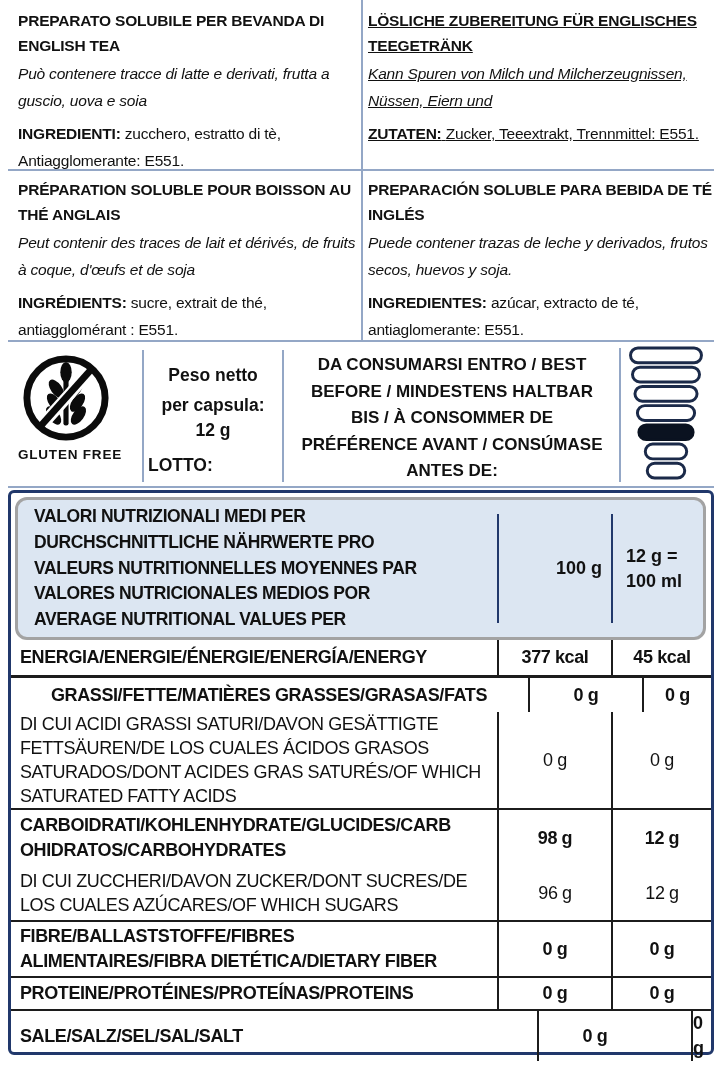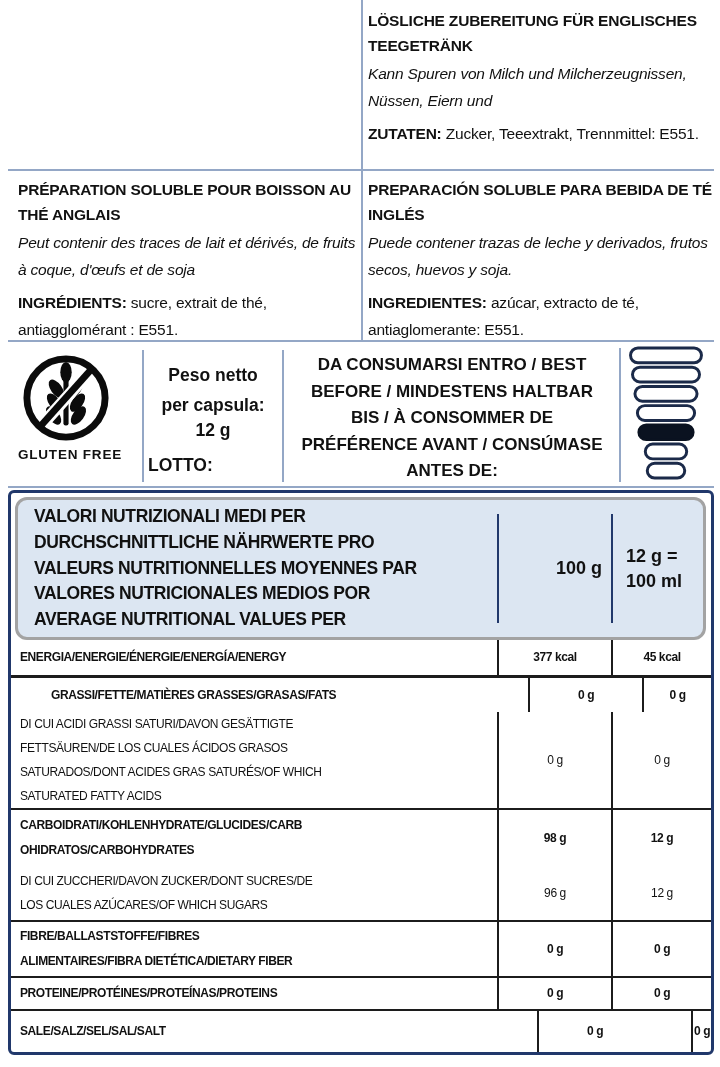--- a/index.html
+++ b/index.html
@@ -4,21 +4,21 @@
 <style>
   * { margin:0; padding:0; box-sizing:border-box; }
   html,body { background:#ffffff; }
   .sheet {
     position:relative; width:720px; height:1067px; background:#fff;
     font-family:"Liberation Sans", sans-serif; color:#111; overflow:hidden;
   }
   
   .quad { position:absolute; letter-spacing:-0.2px; }
   .q-it { left:18px;  top:8px;   width:338px; }
-  .q-de { left:368px; top:8px;   width:348px; }
+  .q-de { left:368px; top:8px;   width:348px;text-decoration:underline; }
   .q-fr { left:18px;  top:177px; width:340px; }
   .q-es { left:368px; top:177px; width:348px; }
   .quad h2 { font-size:15.5px; font-weight:700; line-height:25px; }
   .quad .al { font-style:italic; font-size:15.5px; line-height:26.5px; margin-top:3px; }
   .quad .ing { font-size:15.5px; line-height:26.5px; margin-top:7px; }
   .quad .ing b { font-weight:700; }
   
   .rule { position:absolute; background:#94a7c6; }
   .v-top { left:361px; top:0; width:2px; height:341px; }
   .h-1   { left:8px; top:169px; width:706px; height:2px; }
@@ -53,41 +53,46 @@
            font-size:18px; font-weight:700;padding-left:48px; }
   .hd-c2 { position:absolute; left:595px; top:0; width:88px; height:137px;
            display:flex; align-items:center; padding-left:13px;
            font-size:18px; font-weight:700; white-space:pre-line; line-height:25px; }
   .nbody { position:absolute; left:0; top:147px; right:0; bottom:0;
            display:flex; flex-direction:column; }
   .nblock { border-bottom:2.5px solid #1c1c1c; }
   .nblock.energy { border-bottom-width:3px; }
   .nblock.last { border-bottom:none; flex:1; }
   .nrow { display:grid; grid-template-columns:486px 114px 1fr;
-          font-size:12px; letter-spacing:-0.4px; line-height:25px; }
+          font-size:18px; letter-spacing:-0.4px; line-height:25px; }
   .cl { padding-left:9px; display:flex; align-items:center; font-weight:700;
         white-space:pre-line; }
   .cv { display:flex; align-items:center; justify-content:center; font-weight:700;
         border-left:2px solid #1c1c1c; }
   .nrow.sub .cl, .nrow.sub .cv { font-weight:400; }
   .nrow.sub { line-height:24px; }
   .h-energy { height:35px; }
   .h-fatmain { height:34px;padding-left:31px; }
   .h-fatsub { height:96px; }
   .h-carbmain { height:56px; }
   .h-carbsub { height:54px; }
   .h-fiber { height:54px; }
   .h-prot { height:31px; }
   .h-salt { height:100%; min-height:30px;gap:40px; }
 </style>
 </head>
 <body>
 
 <div class="sheet">
 
+  <section class="quad q-it">
+    <h2>PREPARATO SOLUBILE PER BEVANDA DI ENGLISH TEA</h2>
+    <p class="al">Può contenere tracce di latte e derivati, frutta a guscio, uova e soia</p>
+    <p class="ing"><b>INGREDIENTI:</b> <span>zucchero, estratto di tè, Antiagglomerante: E551.</span></p>
+  </section>
 
   <section class="quad q-de">
     <h2>LÖSLICHE ZUBEREITUNG FÜR ENGLISCHES TEEGETRÄNK</h2>
     <p class="al">Kann Spuren von Milch und Milcherzeugnissen, Nüssen, Eiern und</p>
     <p class="ing"><b>ZUTATEN:</b> <span>Zucker, Teeextrakt, Trennmittel: E551.</span></p>
   </section>
 
   <section class="quad q-fr">
     <h2>PRÉPARATION SOLUBLE POUR BOISSON AU THÉ ANGLAIS</h2>
     <p class="al">Peut contenir des traces de lait et dérivés, de fruits à coque, d'œufs et de soja</p>

